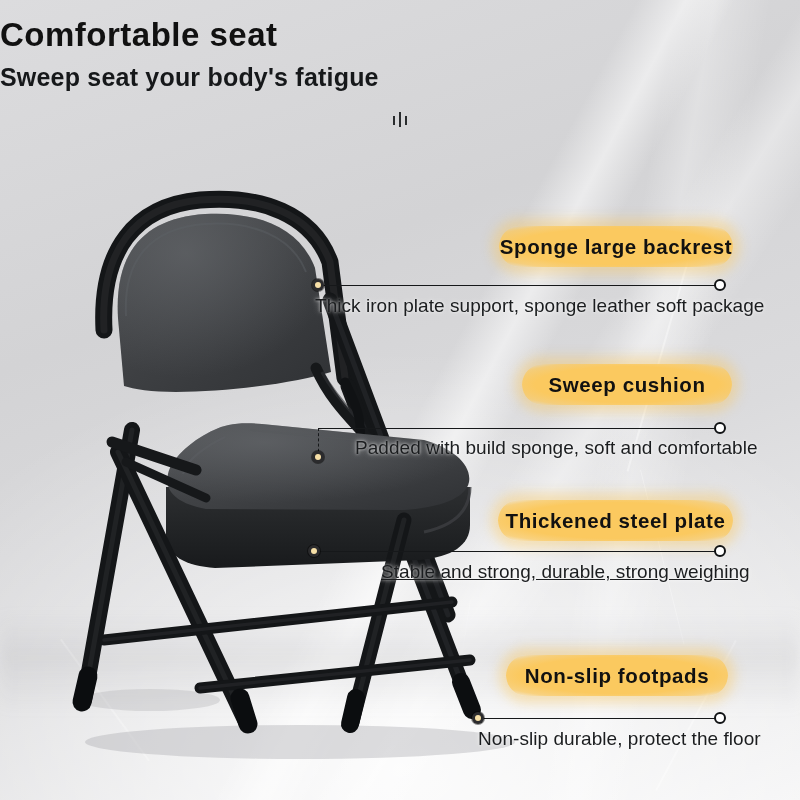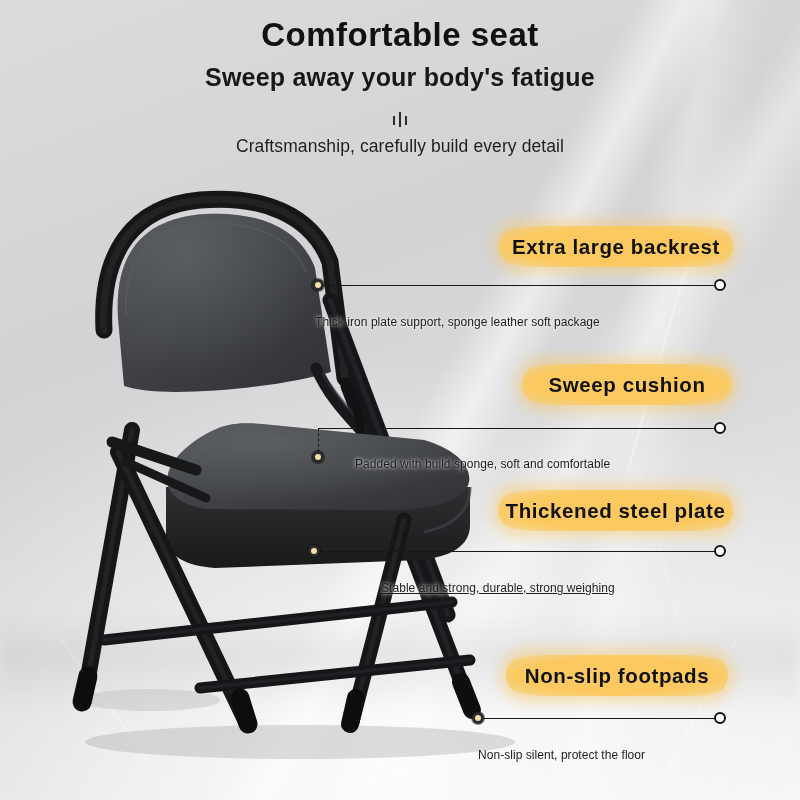--- a/index.html
+++ b/index.html
@@ -22,21 +22,21 @@
   .v1{left:690px;top:250px;width:1.5px;height:230px;transform:rotate(16deg);opacity:.75;}
   .v2{left:640px;top:470px;width:1px;height:180px;transform:rotate(-14deg);opacity:.6;}
   .v3{left:735px;top:640px;width:2px;height:170px;transform:rotate(28deg);opacity:.7;}
   .v4{left:60px;top:640px;width:2px;height:150px;transform:rotate(-36deg);opacity:.55;}
   .v5{left:470px;top:600px;width:1px;height:120px;transform:rotate(9deg);opacity:.45;}
   .shadowband{position:absolute;left:0;top:612px;width:800px;height:100px;
     background:linear-gradient(180deg, rgba(150,150,155,0) 0%, rgba(150,150,155,.16) 45%, rgba(150,150,155,0) 100%);
     filter:blur(7px);pointer-events:none;}
 
   
-  .header{position:absolute;left:0;top:0;width:800px;text-align:center;}
+  .header{position:absolute;left:0;top:0;width:800px;}
   .h-title{font-size:33px;font-weight:bold;color:#111;letter-spacing:.5px;margin-top:17px;line-height:1.12;}
   .h-sub{font-size:25px;font-weight:bold;color:#16181a;letter-spacing:.2px;margin-top:9px;line-height:1.15;}
   .divider{display:flex;align-items:flex-end;justify-content:center;gap:4px;height:18px;margin-top:17px;}
   .divider i{display:block;background:#2a2c2e;width:2px;}
   .divider i.s{height:9px;margin-bottom:2px;}
   .divider i.t{height:15px;}
   .h-tag{font-size:17.5px;color:#1d1f21;margin-top:9px;letter-spacing:.1px;}
 
   
   #chair{position:absolute;left:0;top:0;width:800px;height:800px;pointer-events:none;}
@@ -52,44 +52,43 @@
   }
   .badge span{position:relative;z-index:2;}
   .cline{position:absolute;height:0;border-top:1.6px solid #16181a;}
   .vline{position:absolute;width:0;border-left:1.4px dashed #16181a;}
   .dot-end{position:absolute;width:12px;height:12px;border-radius:50%;
     background:#fff;border:2.6px solid #101214;box-sizing:border-box;}
   .dot-src{position:absolute;width:12px;height:12px;border-radius:50%;
     background:#2b2b2d;box-sizing:border-box;
     box-shadow:0 0 0 1px rgba(0,0,0,.45);}
   .dot-src::after{content:"";position:absolute;left:3px;top:3px;width:6px;height:6px;border-radius:50%;background:#f6dfa6;}
-  .desc{position:absolute;font-size:12px;color:#1b1d1f;white-space:nowrap;letter-spacing:.05px;
-    text-shadow:0 0 3px rgba(255,255,255,.75),0 0 6px rgba(255,255,255,.55);margin-top:20px;}
+  .desc{position:absolute;font-size:19px;color:#1b1d1f;white-space:nowrap;letter-spacing:.05px;
+    text-shadow:0 0 3px rgba(255,255,255,.75),0 0 6px rgba(255,255,255,.55);}
 </style>
 </head>
 <body>
 
 <div id="stage">
 
   <div class="vein v1"></div>
   <div class="vein v2"></div>
   <div class="vein v3"></div>
   <div class="vein v4"></div>
   <div class="vein v5"></div>
   <div class="shadowband"></div>
 
   <div class="header">
     <div class="h-title">Comfortable seat</div>
-    <div class="h-sub">Sweep away your body's fatigue</div>
+    <div class="h-sub">Sweep seat your body's fatigue</div>
     <div class="divider">
       <i class="s"></i>
         <i class="t"></i>
         <i class="s"></i>
     </div>
-    <div class="h-tag">Craftsmanship, carefully build every detail</div>
   </div>
 
   <svg id="chair" viewBox="0 0 800 800">
     <defs>
       <linearGradient id="gBack" x1="0" y1="0" x2="0.9" y2="1">
         <stop offset="0%" stop-color="#4a4c4f"></stop>
         <stop offset="45%" stop-color="#404245"></stop>
         <stop offset="100%" stop-color="#313336"></stop>
       </linearGradient>
       <linearGradient id="gSeatTop" x1="0.1" y1="0" x2="0.95" y2="1">
@@ -182,52 +181,52 @@
       <g>
         <path d="M88,676 L82,702" stroke="#0b0d0f" stroke-width="19" stroke-linecap="round" fill="none"></path>
         <path d="M240,698 L248,724" stroke="#0b0d0f" stroke-width="19" stroke-linecap="round" fill="none"></path>
         <path d="M356,698 L350,724" stroke="#0b0d0f" stroke-width="18" stroke-linecap="round" fill="none"></path>
       </g>
     </g>
   </svg>
 
   <div class="callout">
     <div class="badge" style="left:499px;top:226px;width:234px;">
-      <span>Extra large backrest</span>
+      <span>Sponge large backrest</span>
     </div>
     <div class="cline" style="left:318px;top:285px;width:402px;"></div>
     <div class="dot-src" style="left:312px;top:279px;"></div>
     <div class="dot-end" style="left:714px;top:279px;"></div>
     <div class="desc" style="left:315px;top:295px;">Thick iron plate support, sponge leather soft package</div>
   </div>
 
   <div class="callout">
     <div class="badge" style="left:522px;top:364px;width:210px;">
       <span>Sweep cushion</span>
     </div>
     <div class="cline" style="left:318px;top:428px;width:402px;"></div>
     <div class="vline" style="left:318px;top:428px;height:29px;"></div>
     <div class="dot-src" style="left:312px;top:451px;"></div>
     <div class="dot-end" style="left:714px;top:422px;"></div>
     <div class="desc" style="left:355px;top:437px;">Padded with build sponge, soft and comfortable</div>
   </div>
 
   <div class="callout">
-    <div class="badge" style="left:498px;top:490px;width:235px;justify-content:center;">
+    <div class="badge" style="left:498px;top:500px;width:235px;justify-content:center;">
       <span>Thickened steel plate</span>
     </div>
     <div class="cline" style="left:314px;top:551px;width:406px;"></div>
     <div class="dot-src" style="left:308px;top:545px;"></div>
     <div class="dot-end" style="left:714px;top:545px;"></div>
     <div class="desc" style="left:381px;top:561px;text-decoration:underline;">Stable and strong, durable, strong weighing</div>
   </div>
 
   <div class="callout">
     <div class="badge" style="left:506px;top:655px;width:222px;">
       <span>Non-slip footpads</span>
     </div>
     <div class="cline" style="left:478px;top:718px;width:242px;"></div>
     <div class="dot-src" style="left:472px;top:712px;"></div>
     <div class="dot-end" style="left:714px;top:712px;"></div>
-    <div class="desc" style="left:478px;top:728px;">Non-slip silent, protect the floor</div>
+    <div class="desc" style="left:478px;top:728px;">Non-slip durable, protect the floor</div>
   </div>
 
 </div>
 
 </body></html>

